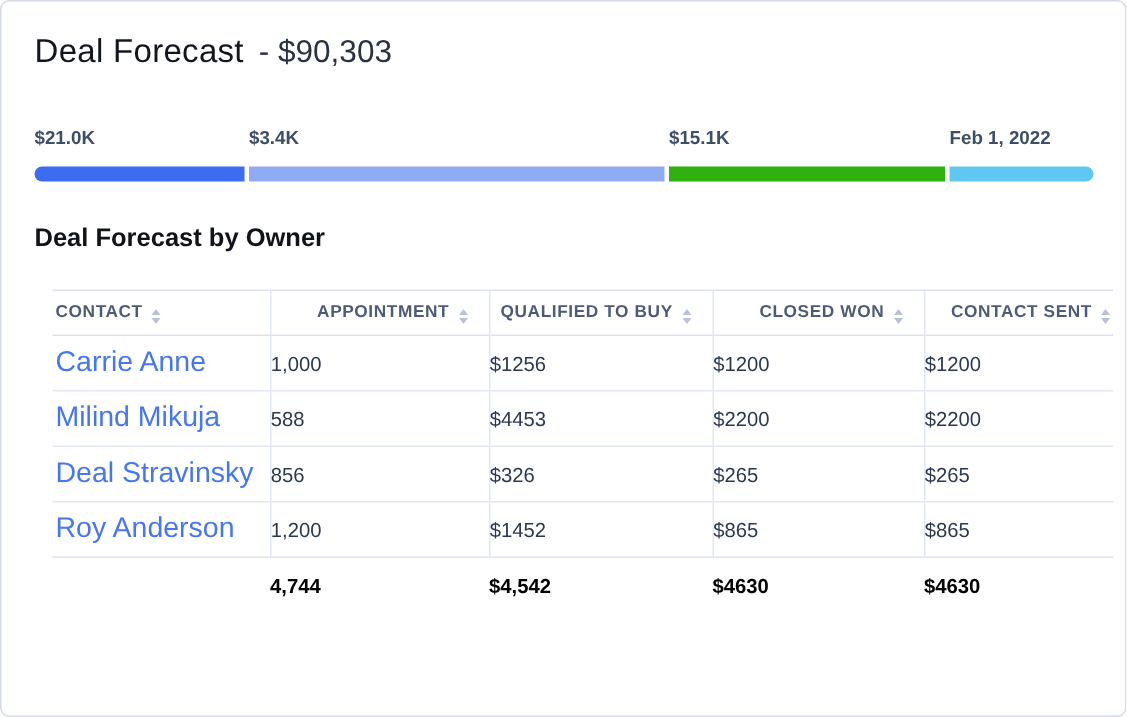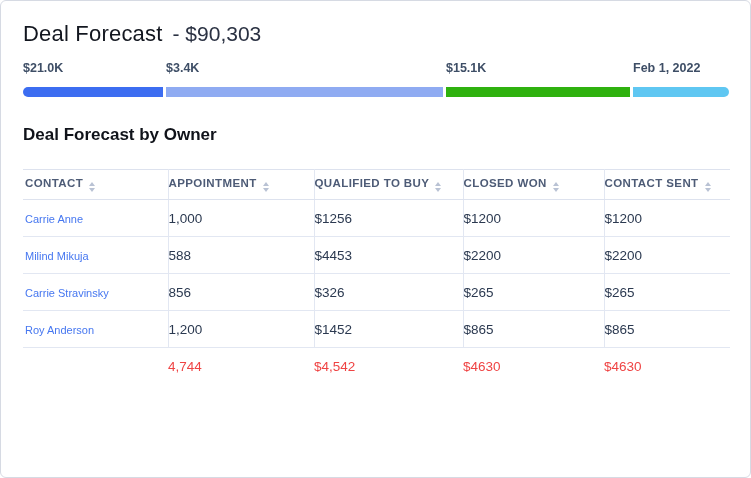--- a/index.html
+++ b/index.html
@@ -18,74 +18,75 @@
     overflow: hidden;
   }
 
   
   .title-line { display: flex; align-items: baseline; gap: 10px; }
   .title { font-size: 22px; font-weight: 400; color: #12161f; letter-spacing: 0.2px; }
   .amount { font-size: 21px; font-weight: 400; color: #2a3142; }
   .subtitle { margin-top: 7px; font-size: 14px; color: #7b8698; }
 
   
-  .bar-labels { position: relative; height: 16px; margin-top: 14px; width: 707px; text-decoration: underline; }
+  .bar-labels { position: relative; height: 16px; margin-top: 38px; width: 707px; text-decoration: underline; }
   .bar-label {
     position: absolute; top: 0;
     font-size: 12.5px; font-weight: 600; color: #3e4e66; white-space: nowrap;
   }
   .bar { display: flex; gap: 3px; margin-top: 10px; width: 707px; height: 10px; }
   .seg { height: 10px; }
   .seg:first-child { border-radius: 5px 0 0 5px; }
   .seg:last-child  { border-radius: 0 5px 5px 0; }
 
   
   .section-title { margin-top: 28px; font-size: 17px; font-weight: 700; color: #10131a; }
 
   
   table {
     margin-top: 24px;
     width: 707px;
     border-collapse: collapse;
     table-layout: fixed;
+    margin-left: 12px;
   }
   col.c1 { width: 145px; } col.c2 { width: 146px; }
   col.c3 { width: 149px; } col.c4 { width: 141px; } col.c5 { width: 126px; }
 
   th {
     height: 30px;
     font-size: 11.5px; font-weight: 700; letter-spacing: 0.4px;
     color: #4d5b76; text-transform: uppercase;
     border-top: 1px solid #dde2ee;
     border-bottom: 1px solid #dde2ee;
     border-right: 1px solid #e2e7f2;
-    text-align: left; padding-right: 14px;
+    text-align: right; padding-right: 14px;
     white-space: nowrap; cursor: pointer;
   }
   th:first-child { text-align: left; padding-left: 2px; padding-right: 0; }
   th:last-child  { border-right: none; padding-right: 2px; }
 
   td {
     height: 37px;
     font-size: 13.5px; color: #2b3950;
     border-bottom: 1px solid #e2e7f2;
     border-right: 1px solid #e2e7f2;
     text-align: left; padding-right: 14px;
     white-space: nowrap;
   }
   td:first-child { text-align: left; padding-left: 2px; padding-right: 0; }
   td:last-child  { border-right: none; padding-right: 2px; }
 
   tfoot td {
     border: none;
-    font-weight: 400; color: #ef4444;
+    font-weight: 700; color: #000000;
     height: 37px;
   }
 
-  a.contact-link { color: #4677f0; text-decoration: none; font-size: 11px; }
+  a.contact-link { color: #4677f0; text-decoration: none; font-size: 19px; }
 
   
   .sort {
     display: inline-flex; flex-direction: column; align-items: center;
     gap: 2px; margin-left: 6px; vertical-align: 1px;
   }
   .sort .tri-up {
     width: 0; height: 0;
     border-left: 3.5px solid transparent; border-right: 3.5px solid transparent;
     border-bottom: 4px solid #b9c2d4;
@@ -163,21 +164,21 @@
         <td>$1200</td>
       </tr>
       <tr>
         <td><a href="#" class="contact-link">Milind Mikuja</a></td>
         <td>588</td>
         <td>$4453</td>
         <td>$2200</td>
         <td>$2200</td>
       </tr>
       <tr>
-        <td><a href="#" class="contact-link">Carrie Stravinsky</a></td>
+        <td><a href="#" class="contact-link">Deal Stravinsky</a></td>
         <td>856</td>
         <td>$326</td>
         <td>$265</td>
         <td>$265</td>
       </tr>
       <tr>
         <td><a href="#" class="contact-link">Roy Anderson</a></td>
         <td>1,200</td>
         <td>$1452</td>
         <td>$865</td>

